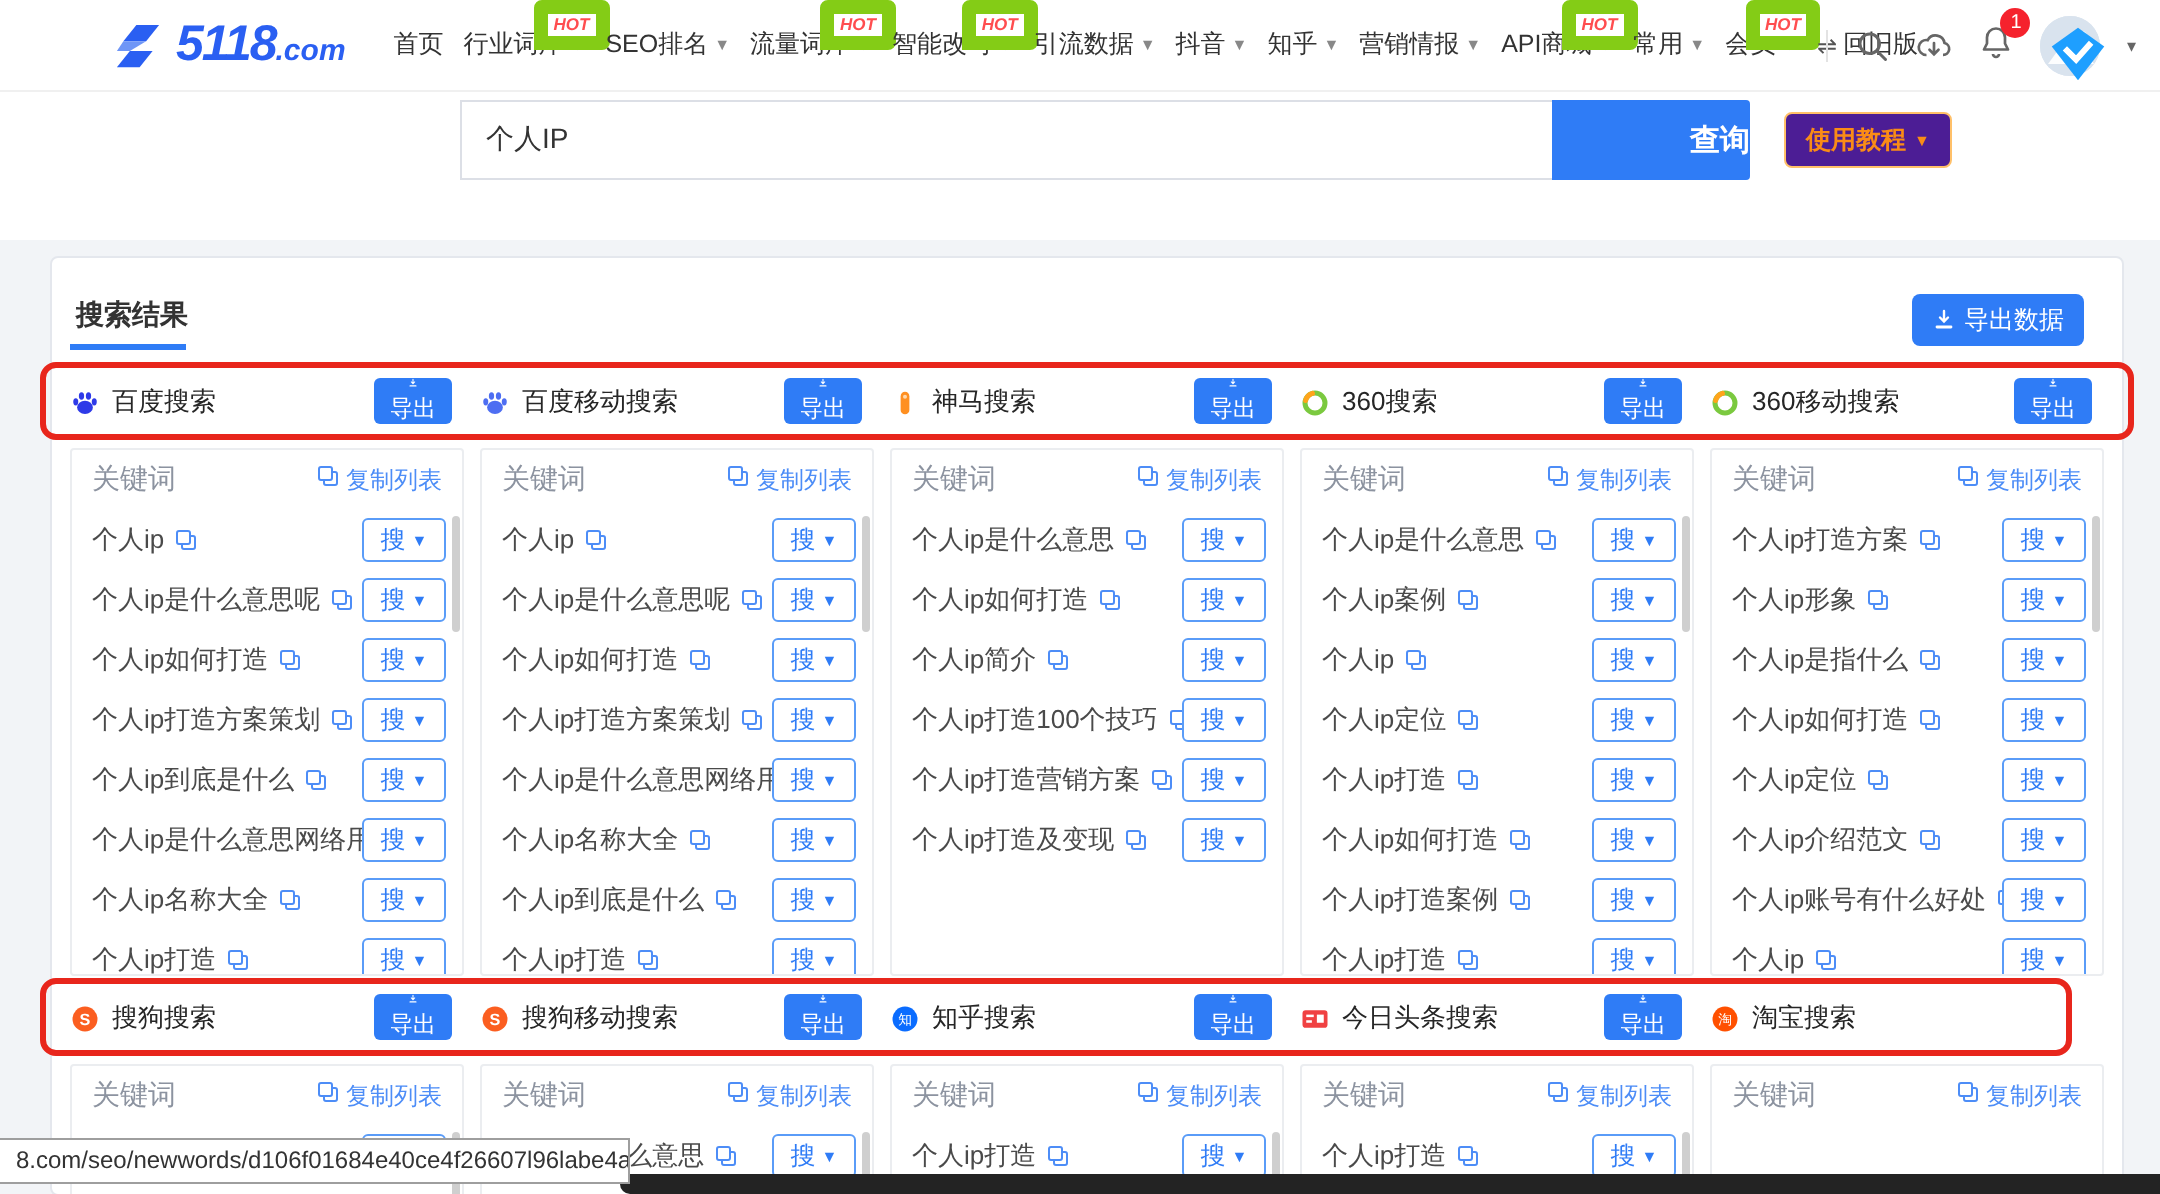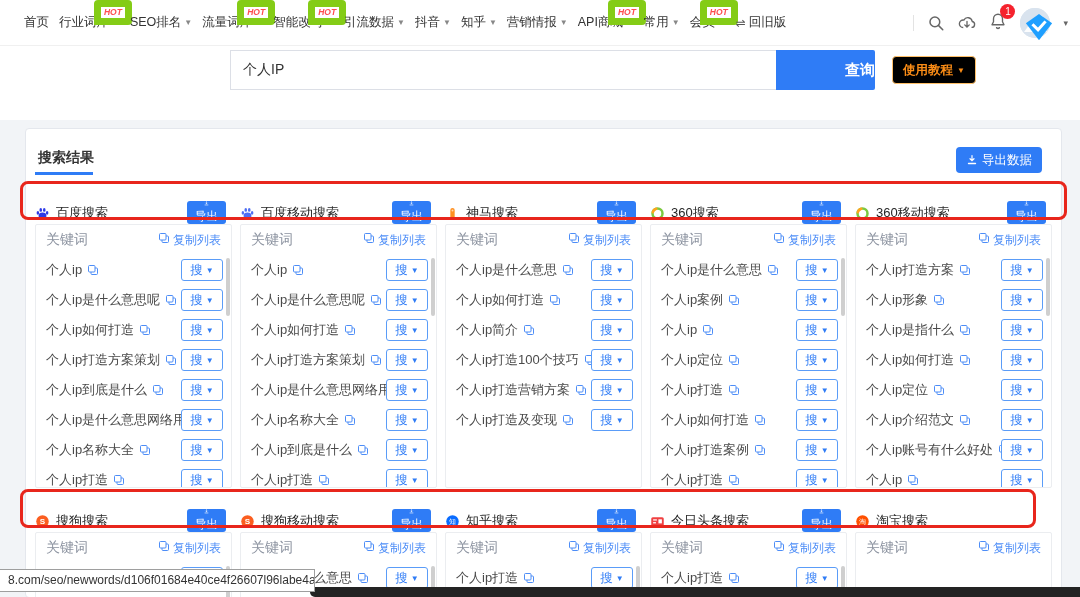--- a/index.html
+++ b/index.html
@@ -32,42 +32,42 @@
   .vip-badge { position:absolute; right:-4px; bottom:-4px; width:14px; height:14px; }
   .user-caret { font-size:9px; color:#666; cursor:pointer; }
 
   
   .search-band { position:absolute; top:46px; left:0; width:1080px; height:74px; background:#fff; z-index:3; }
   .search-input { position:absolute; left:230px; top:4px; width:546px; height:40px; border:1px solid #dcdfe6;
                   border-right:none; padding:0 12px; font-size:14px; color:#333; outline:none;
                   font-family:"Liberation Sans","DejaVu Sans",sans-serif; }
   .query-btn { position:absolute; left:776px; top:4px; width:99px; height:40px; background:#2f7cf6; color:#fff;
                border:none; font-size:15px; font-weight:bold; cursor:pointer; border-radius:0 2px 2px 0;text-align:right; }
-  .tutorial-btn { position:absolute; left:892px; top:10px; height:28px; padding:0 10px; background:#000000;
+  .tutorial-btn { position:absolute; left:892px; top:10px; height:28px; padding:0 10px; background:#4c1d95;
                   border:1px solid #ffc069; border-radius:4px; color:#fa8c16; font-size:12.5px; font-weight:bold;
                   display:flex; align-items:center; gap:4px; cursor:pointer; }
   .tutorial-btn .caret { font-size:8px; }
   .promo { position:absolute; top:52px; left:257px; font-size:13.5px; font-weight:500; color:#f5222d;
            display:flex; gap:14px; white-space:nowrap; }
   .promo span { cursor:pointer; }
 
   
   .card { position:absolute; left:25px; top:128px; width:1037px; height:470px; background:#fff;
           border:1px solid #e4e7ed; border-radius:4px; z-index:1; }
   .tab-label { position:absolute; left:38px; top:149px; font-size:14px; font-weight:bold; color:#333; z-index:2; cursor:pointer; }
   .tab-underline { position:absolute; left:35px; top:172px; width:58px; height:3px; background:#2f7cf6; z-index:2; }
   .export-all-btn { position:absolute; left:956px; top:147px; height:26px; padding:0 10px; background:#2f7cf6;
                     border:none; border-radius:4px; color:#fff; font-size:12.5px; display:flex; align-items:center;
                     gap:4px; cursor:pointer; z-index:2; }
 
   .annotation-box { position:absolute; border:3px solid #e8261c; border-radius:8px; z-index:6; pointer-events:none; }
   #annotation-1 { left:20px; top:181px; width:1047px; height:39px; }
   #annotation-2 { left:20px; top:489px; width:1016px; height:39px; }
 
-  .engine-row { position:absolute; left:35px; width:1017px; height:30px; display:flex; gap:8px; z-index:5;margin-top:12px; }
+  .engine-row { position:absolute; left:35px; width:1017px; height:30px; display:flex; gap:8px; z-index:5; }
   #engine-row-1 { top:186px; }
   #engine-row-2 { top:494px; }
   .engine-cell { flex:1; position:relative; display:flex; align-items:center; gap:6px; min-width:0; }
   .engine-ic svg { width:15px; height:15px; display:block; }
   .engine-name { font-size:13px; color:#262626; font-weight:500; white-space:nowrap; }
   .export-btn { position:absolute; right:6px; top:3px; height:23px; background:#2f7cf6; border:none; border-radius:3px;
                 color:#fff; font-size:11.5px; display:flex; align-items:center; gap:3px; padding:0 8px; cursor:pointer;flex-direction:column; }
 
   .columns-row { position:absolute; left:35px; width:1017px; display:flex; gap:8px; z-index:2; }
   #columns-row-1 { top:224px; height:264px; }
@@ -92,20 +92,29 @@
                     white-space:nowrap; overflow:hidden; z-index:10; }
   .dark-bar { position:absolute; left:310px; top:587px; width:770px; height:10px; background:#232323;
               border-radius:5px 0 0 5px; z-index:9; }
 </style>
 </head>
 <body>
 
 <div class="page">
 
   <div class="topbar">
+    <div class="logo">
+      <svg viewBox="0 0 32 32">
+        <path d="M7 13 L15 3 H29 L21 13 Z" fill="#2a5ff2"></path>
+        <path d="M3 29 L11 19 H25 L17 29 Z" fill="#2a5ff2"></path>
+        <path d="M7 13 H21 L11 19 H3 Z" fill="#6f96f6"></path>
+      </svg>
+      <span class="logo-text">5118</span>
+      <span class="logo-suffix">.com</span>
+    </div>
     <nav class="main-nav">
         <div class="nav-item">
           <span class="nav-label">首页</span>
         </div>
         <div class="nav-item">
           <span class="nav-label">行业词库</span>
           <span class="caret">▼</span>
           <span class="hot-badge">HOT</span>
         </div>
         <div class="nav-item">

